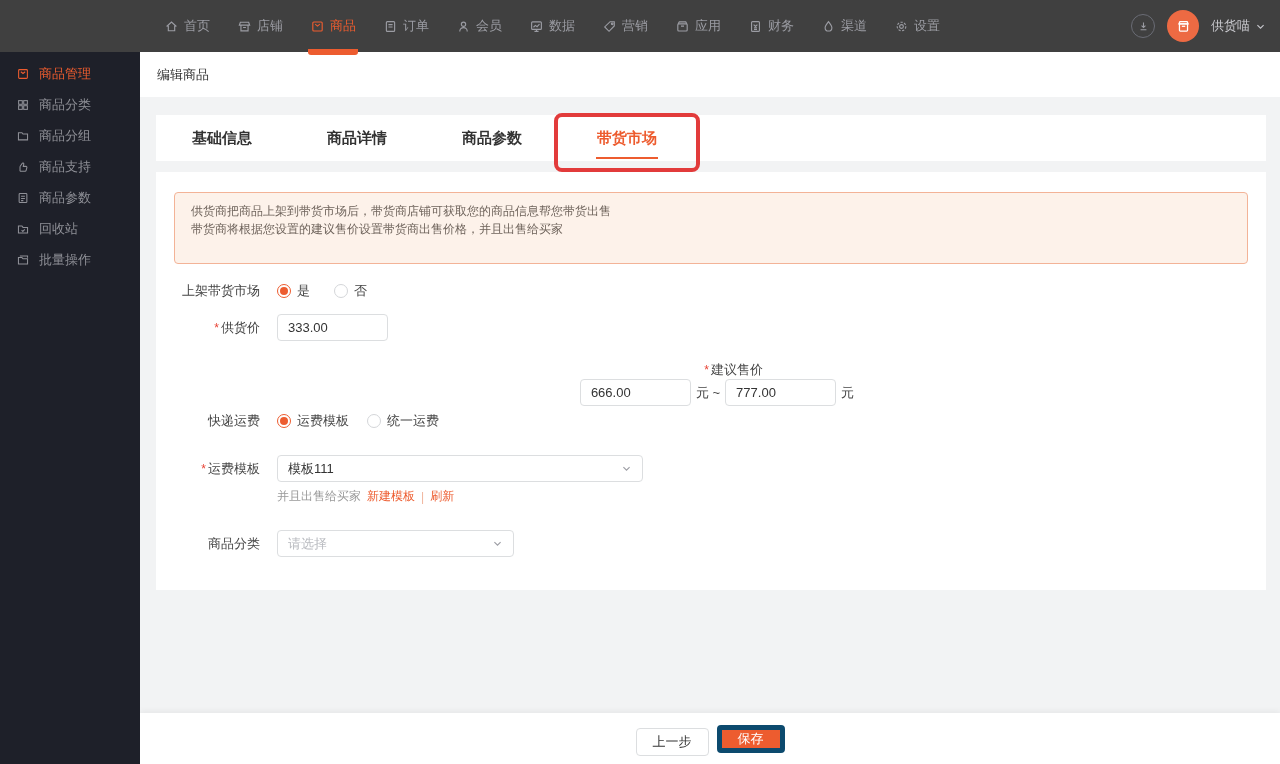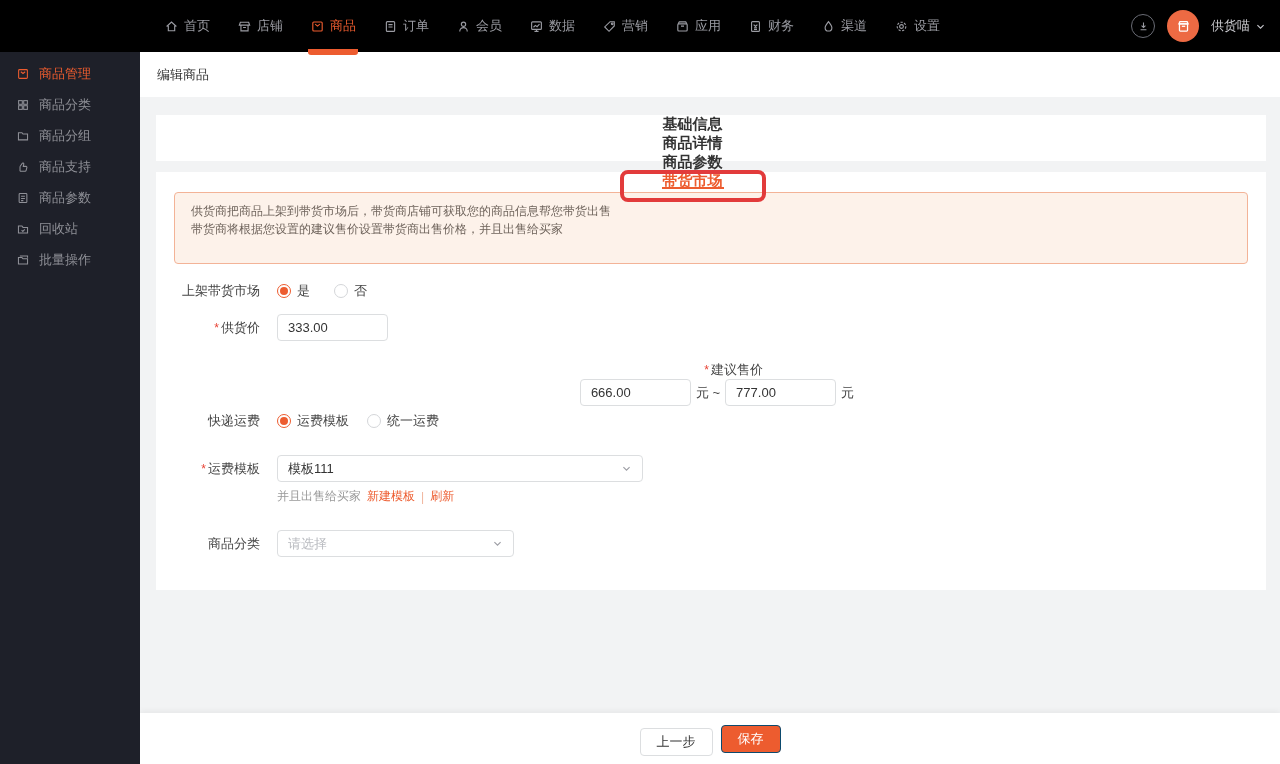--- a/index.html
+++ b/index.html
@@ -1,21 +1,21 @@
 <!DOCTYPE html>
 <html><head>
 <meta charset="utf-8">
 <style>
   * { margin:0; padding:0; box-sizing:border-box; }
   html,body { width:1280px; height:764px; overflow:hidden;
     font-family:"Liberation Sans","DejaVu Sans",sans-serif; }
   .app { position:relative; width:1280px; height:764px; background:#f2f3f4; }
 
   
-  .topnav { position:absolute; top:0; left:0; right:0; height:52px; background:#000000;
+  .topnav { position:absolute; top:0; left:0; right:0; height:52px; background:#404040;
     display:flex; align-items:center; z-index:30; }
   .nav-items { display:flex; align-items:center; gap:27px; padding-left:164px; height:100%; }
   .nav-item { display:flex; align-items:center; gap:5px; color:#9b9ca3; font-size:13px;
     height:100%; position:relative; cursor:pointer; white-space:nowrap; }
   .nav-item svg { width:15px; height:15px; display:block; }
   .nav-item.active { color:#ed5c2f; }
   .nav-underline { position:absolute; left:50%; transform:translateX(-50%); bottom:-3px;
     width:50px; height:6px; background:#ed5c2f; border-radius:0 0 3px 3px; }
   .nav-right { position:absolute; right:14px; top:0; height:52px; display:flex; align-items:center; gap:12px; }
   .dl-circle { width:24px; height:24px; border:1px solid #6a6c75; border-radius:50%;
@@ -33,21 +33,21 @@
   .side-item { height:31px; display:flex; align-items:center; padding-left:16px; gap:9px;
     color:#8f9097; font-size:13px; cursor:pointer; white-space:nowrap; }
   .side-item svg { width:14px; height:14px; flex:0 0 auto; }
   .side-item.active { color:#ed5c2f; }
 
   
   .content { position:absolute; left:140px; top:52px; right:0; bottom:0; background:#f2f3f4; }
   .page-header { position:absolute; top:0; left:0; right:0; height:45px; background:#fff;
     display:flex; align-items:center; padding-left:17px; font-size:13px; color:#333; }
   .tabsbar { position:absolute; top:63px; left:16px; right:14px; height:46px; background:#fff;
-    display:flex; align-items:center; padding-left:34px; z-index:10;flex-direction:column; }
+    display:flex; padding-left:34px; z-index:10; }
   .tab { width:64px; text-align:center; font-size:15px; font-weight:bold; color:#333;
     margin-right:71px; position:relative; height:100%; display:flex; align-items:center;
     justify-content:center; cursor:pointer; white-space:nowrap; }
   .tab.active { color:#ed5c2f; }
   .tab-underline { position:absolute; bottom:2px; left:50%; transform:translateX(-50%);
     width:62px; height:2px; background:#ed5c2f; }
   .annotation-box { position:absolute; left:-41px; right:-41px; top:-2px; bottom:-11px;
     border:4px solid #e23b3b; border-radius:8px; pointer-events:none; }
 
   .panel { position:absolute; top:120px; left:16px; right:14px; height:418px; background:#fff; }
@@ -84,21 +84,21 @@
     display:flex; align-items:center; gap:6px; }
   .hlink { color:#ed5c2f; cursor:pointer; }
   .hsep { color:#f0b49c; }
 
   .footer { position:absolute; left:0; right:0; bottom:0; height:51px; background:#fff;
     box-shadow:0 -2px 6px rgba(0,0,0,0.05); display:flex; align-items:center;
     justify-content:center; gap:8px; }
   .btn { height:28px; border-radius:4px; font-size:13px; padding:0 16px; cursor:pointer;
     font-family:inherit; }
   .btn-plain { background:#fff; border:1px solid #dcdee0; color:#333;margin-top:6px; }
-  .btn-primary { background:#ed5c2f; border:1px solid #0c4a6e; color:#fff; }
+  .btn-primary { background:#ed5c2f; border:5px solid #0c4a6e; color:#fff; }
 </style>
 </head>
 <body>
 
 <div class="app">
 
   <div class="topnav">
     <div class="nav-items">
       <div class="nav-item">
         <svg viewBox="0 0 16 16" fill="none" stroke="currentColor" stroke-width="1.2">

